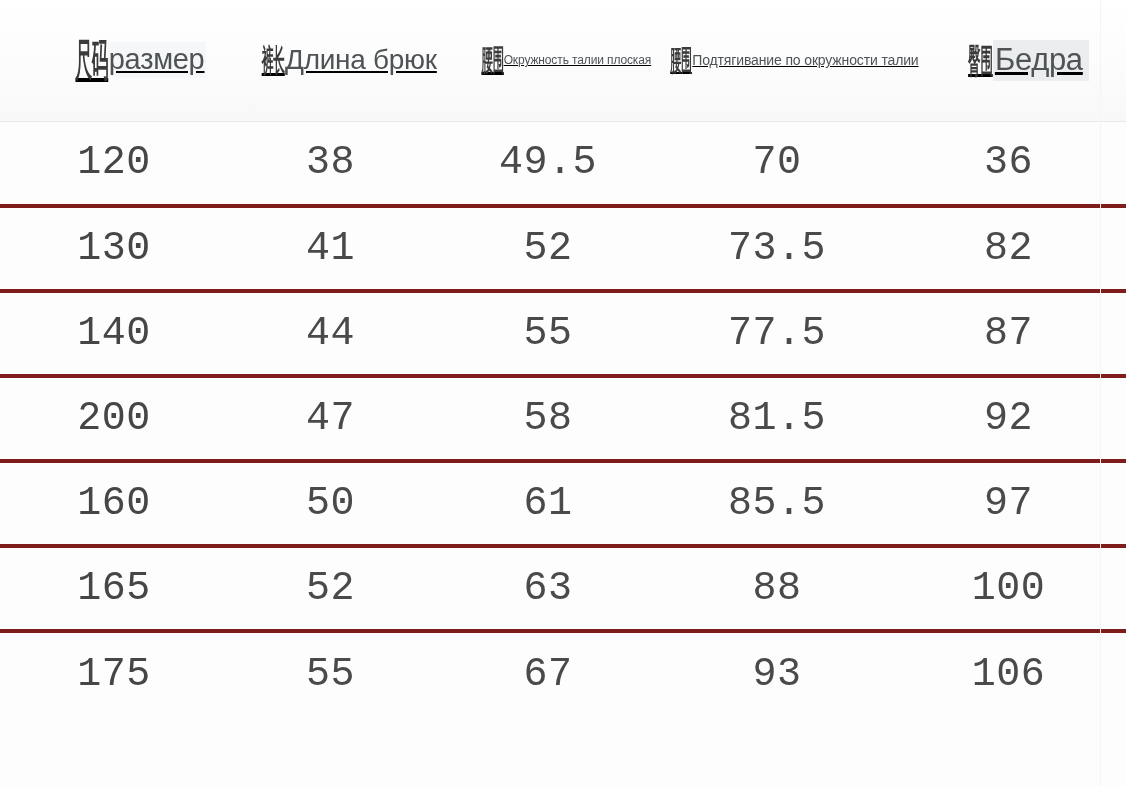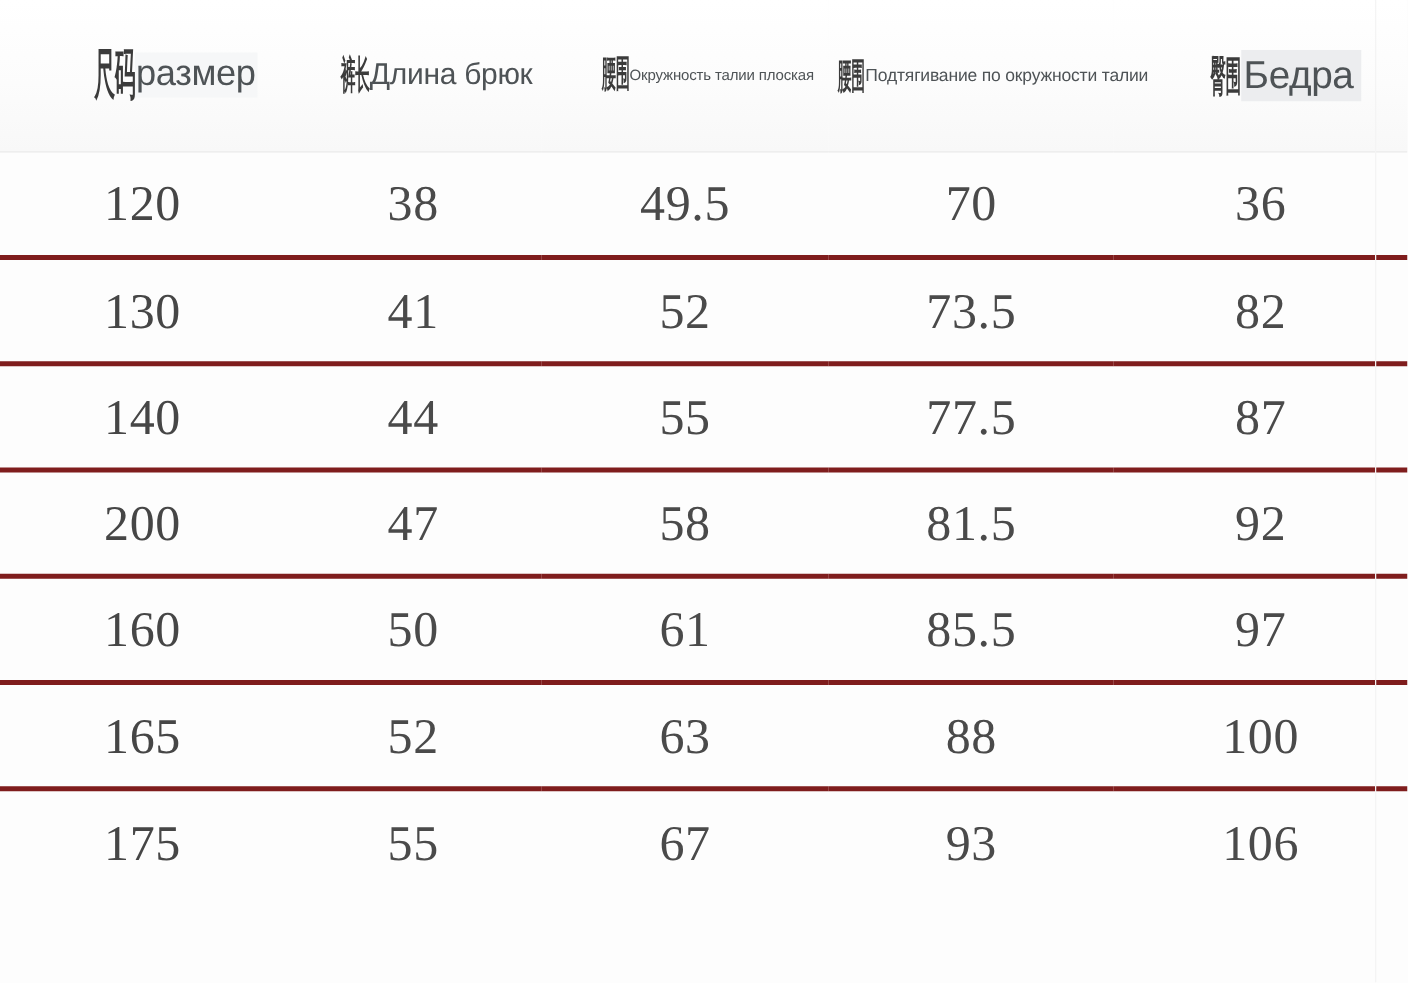--- a/index.html
+++ b/index.html
@@ -40,20 +40,21 @@
     vertical-align: middle;
     text-align: center;
     background: linear-gradient(to bottom, #ffffff 0%, #fcfcfc 55%, #f8f8f8 100%);
   }
   .hdr-inner {
     display: flex;
     align-items: center;
     justify-content: center;
     white-space: nowrap;
     line-height: 1;
+    text-decoration: underline;
   }
   .cjk {
     font-family: "DejaVu Sans", sans-serif;
     color: #3b3b3b;
     font-weight: 700;
     display: inline-block;
     transform: scaleX(0.38);
     transform-origin: right center;
     letter-spacing: -0.02em;
     filter: blur(0.15px);
@@ -63,21 +64,21 @@
     font-family: "Liberation Sans", sans-serif;
     letter-spacing: -0.01em;
     display: inline-block;
   }
 
   
   th.col-size   .cjk { font-size: 44px; }
   th.col-size   .ru  { font-size: 29px; background: #f6f7f8; padding: 3px 2px 4px 1px; }
 
   th.col-len    .cjk { font-size: 31px; }
-  th.col-len    .ru  { font-size: 24px; text-align: right; }
+  th.col-len    .ru  { font-size: 28px; text-align: right; }
 
   th.col-waistf .cjk { font-size: 30px; }
   th.col-waistf .ru  { font-size: 12px; }
 
   th.col-waistp .cjk { font-size: 29px; }
   th.col-waistp .ru  { font-size: 14px; }
 
   th.col-hips   .cjk { font-size: 33px; }
   th.col-hips   .ru  { font-size: 31px; background: #ecedef; padding: 4px 6px 6px 2px; }
 
@@ -86,21 +87,21 @@
     height: 85px;
     background: #fdfdfd;
   }
   tbody tr.data-row + tr.data-row td {
     border-top: 4px solid #7f1d1d;
   }
   tbody td {
     text-align: center;
     vertical-align: middle;
     padding: 0;
-    font-family: Liberation Serif, serif;
+    font-family: Liberation Mono, monospace;
     font-size: 40px;
     color: #4a4a4a;
     letter-spacing: 0.5px;
     background: #fdfdfd;
   }
   tbody td.cell-size { color: #464646; }
 
   
   .right-seam {
     position: absolute;

